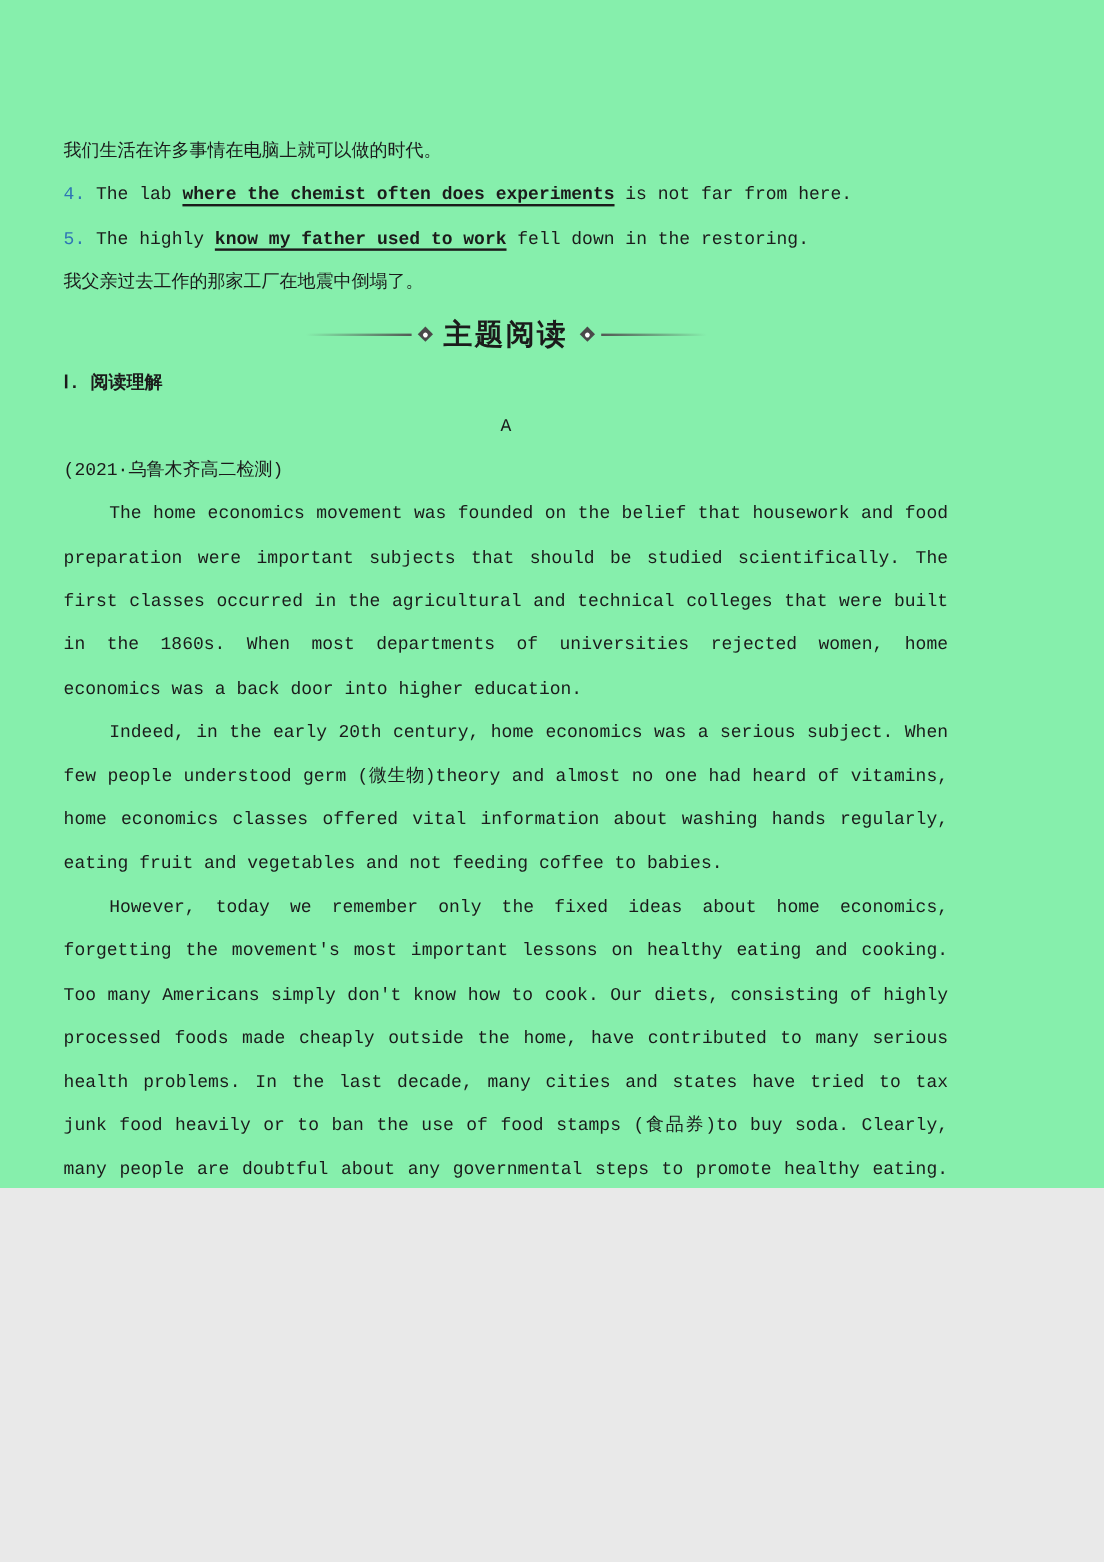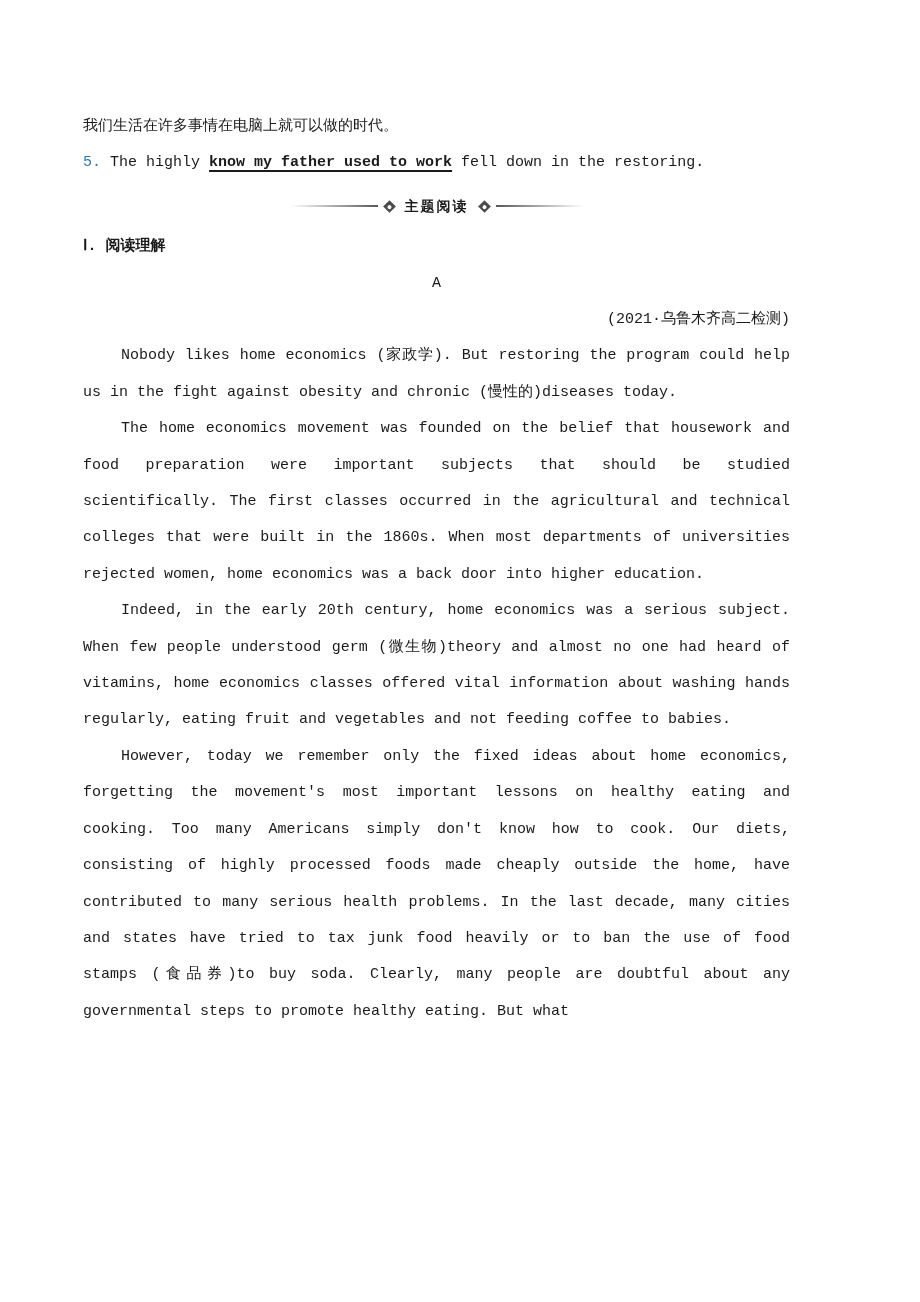--- a/index.html
+++ b/index.html
@@ -1,26 +1,26 @@
 <!DOCTYPE html>
 <html><head>
 <meta charset="utf-8">
 <style>
   * { margin: 0; padding: 0; box-sizing: border-box; }
   html, body { background: #e9e9e9; }
   .page {
     width: 920px;
-    height: 1302px;
+    height: 990px;
     margin: 0 auto;
-    background: #ffffff;
+    background: #86efac;
     color: #1b1b1b;
     font-family: "Liberation Mono", "DejaVu Sans Mono", monospace;
     font-size: 15px;
     line-height: 36.4px;
-    padding: 109px 130px 40px 83px;
+    padding: 109px 130px 40px 53px;
     overflow: hidden;
   }
   p { margin: 0; text-align: justify; }
   .item-num { color: #2e74b5; }
   .u {
     font-weight: bold;
     text-decoration: underline;
     text-decoration-thickness: 1.5px;
     text-underline-offset: 4px;
   }
@@ -44,55 +44,58 @@
   }
   .diamond::after {
     content: "";
     position: absolute;
     left: 2.5px; top: 2.5px; right: 2.5px; bottom: 2.5px;
     background: #ffffff;
     border-radius: 50%;
   }
   .section-title {
     font-weight: bold;
-    font-size: 14px;
+    font-size: 24px;
     letter-spacing: 2px;
     font-family: "DejaVu Sans", "Liberation Sans", sans-serif;
     padding: 0 4px;
   }
   .part-heading { text-align: left; font-weight: bold; }
   .passage-label { text-align: center; }
-  .source { text-align: right; }
+  .source { }
   .para { text-indent: 38px; }
 </style>
 </head>
 <body>
 
 <div class="page">
 
   <p>我们生活在许多事情在电脑上就可以做的时代。</p>
 
 
+  <p>
+    <span class="item-num">4.</span><span> The lab </span><span class="u">where the chemist often does experiments</span><span> is not far from here.</span>
+  </p>
 
   <p>
     <span class="item-num">5.</span><span> The highly </span><span class="u">know my father used to work</span><span> fell down in the restoring.</span>
   </p>
+  <p>我父亲过去工作的那家工厂在地震中倒塌了。</p>
 
   <div class="section-header">
     <span class="orn-line left"></span>
     <span class="diamond"></span>
     <span class="section-title">主题阅读</span>
     <span class="diamond"></span>
     <span class="orn-line right"></span>
   </div>
 
   <p class="part-heading">Ⅰ. 阅读理解</p>
 
   <p class="passage-label">A</p>
 
   <p class="source">(2021·乌鲁木齐高二检测)</p>
 
-  <p class="para">Nobody likes home economics (家政学). But restoring the program could help us in the fight against obesity and chronic (慢性的)diseases today.</p>
   <p class="para">The home economics movement was founded on the belief that housework and food preparation were important subjects that should be studied scientifically. The first classes occurred in the agricultural and technical colleges that were built in the 1860s. When most departments of universities rejected women, home economics was a back door into higher education.</p>
   <p class="para">Indeed, in the early 20th century, home economics was a serious subject. When few people understood germ (微生物)theory and almost no one had heard of vitamins, home economics classes offered vital information about washing hands regularly, eating fruit and vegetables and not feeding coffee to babies.</p>
   <p class="para">However, today we remember only the fixed ideas about home economics, forgetting the movement's most important lessons on healthy eating and cooking. Too many Americans simply don't know how to cook. Our diets, consisting of highly processed foods made cheaply outside the home, have contributed to many serious health problems. In the last decade, many cities and states have tried to tax junk food heavily or to ban the use of food stamps (食品券)to buy soda. Clearly, many people are doubtful about any governmental steps to promote healthy eating. But what</p>
 
 </div>
 
 </body></html>

